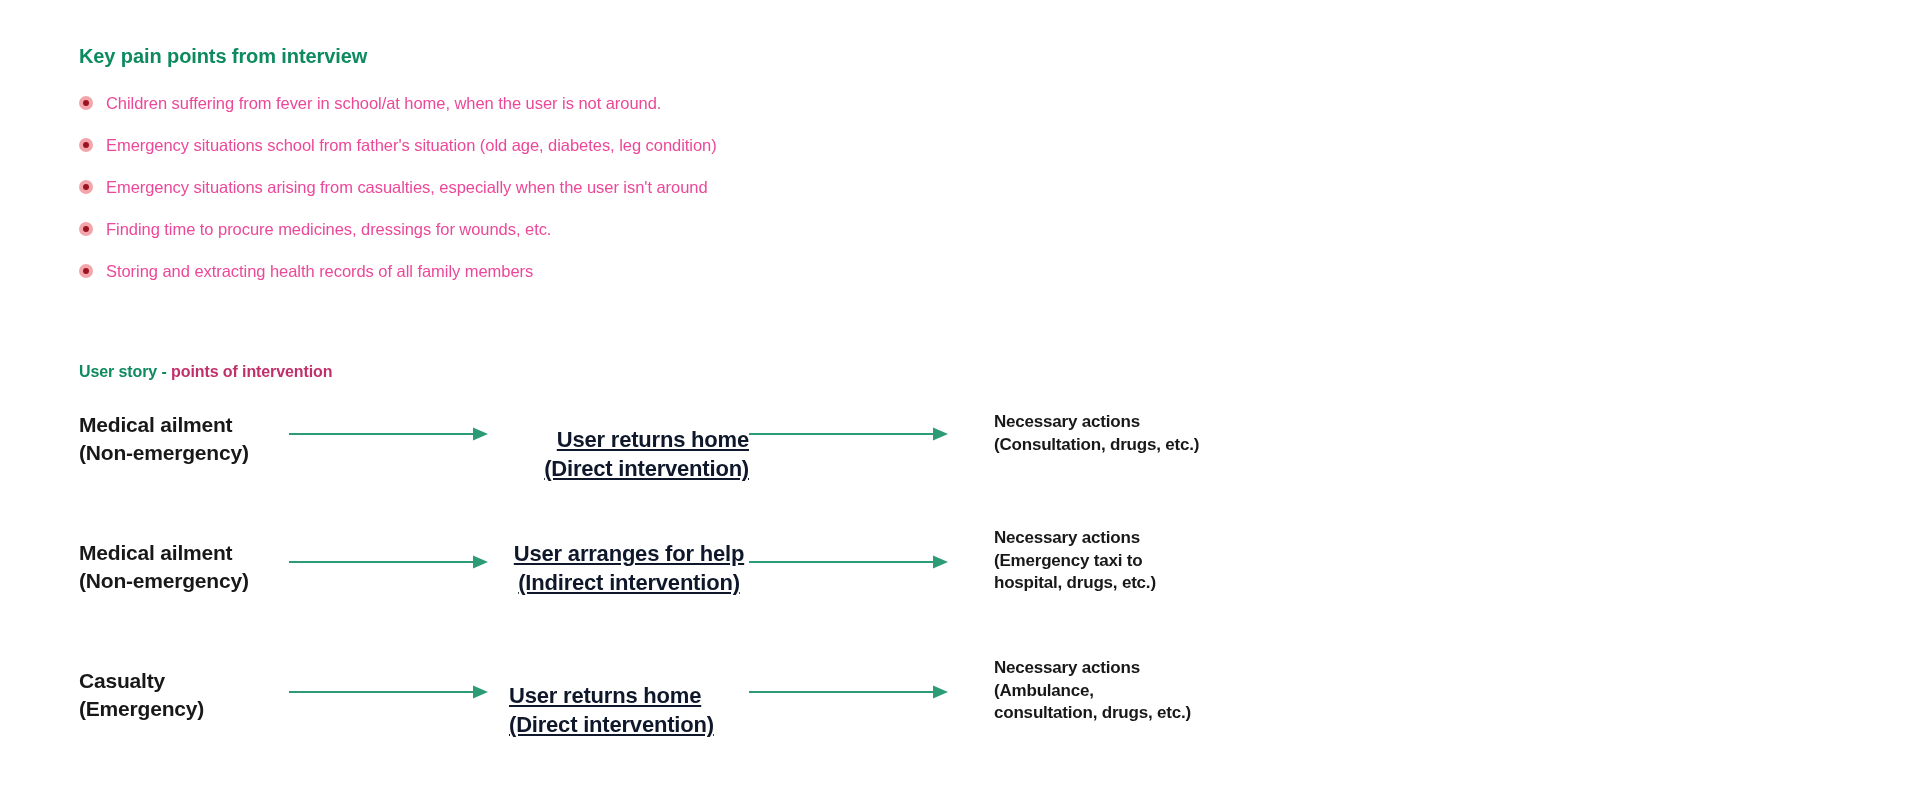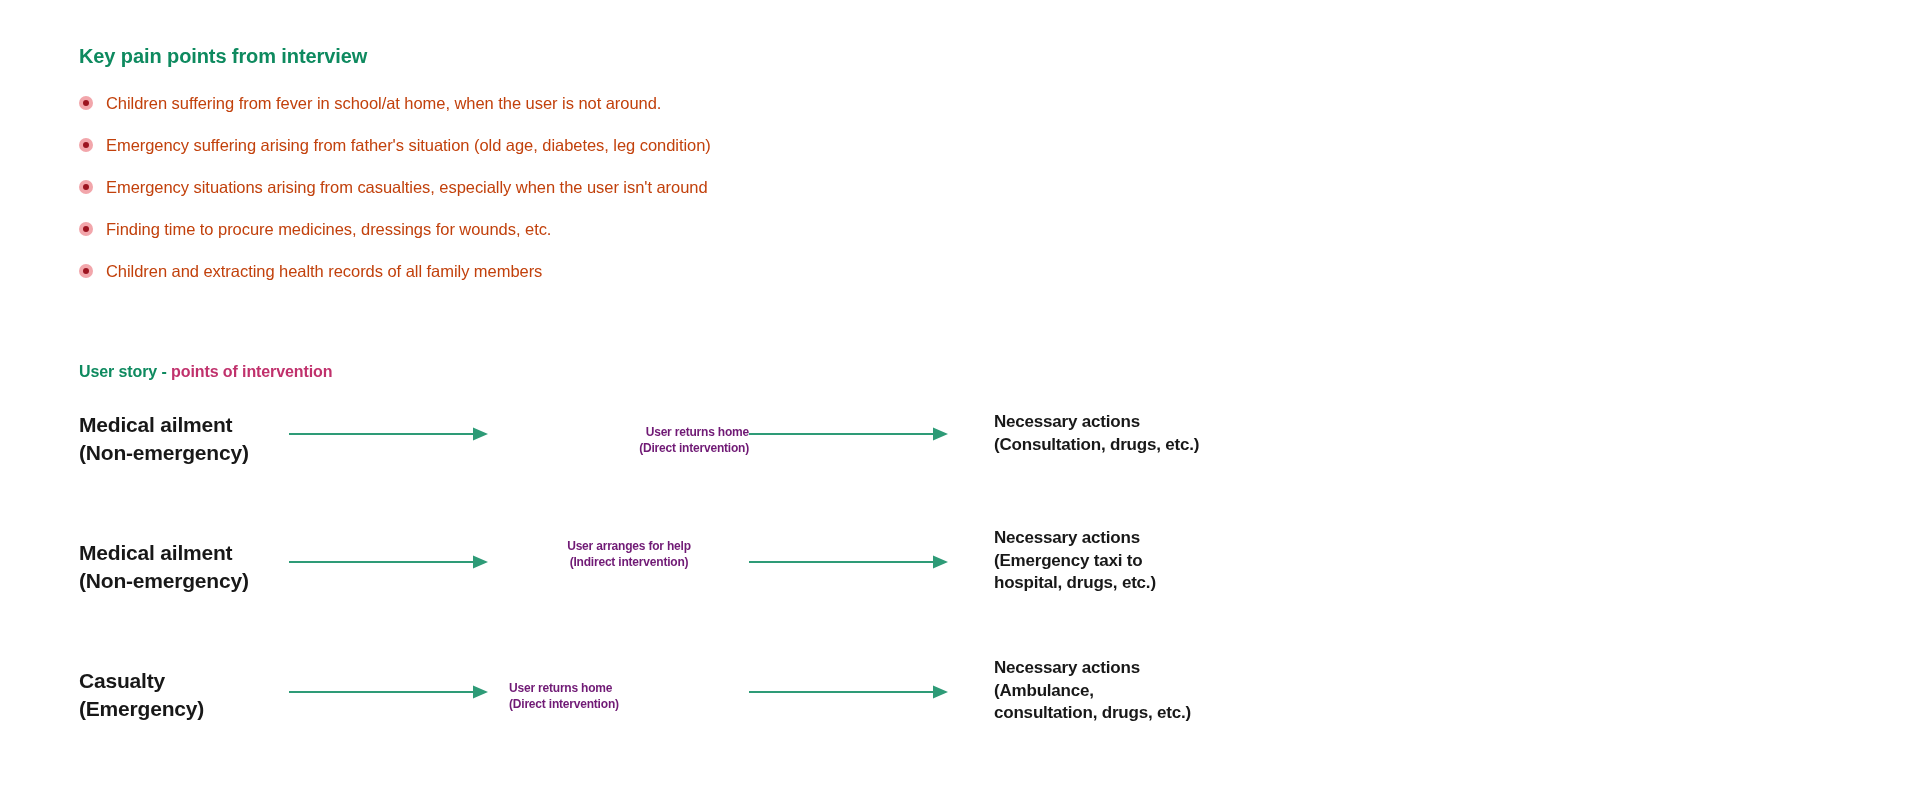--- a/index.html
+++ b/index.html
@@ -41,21 +41,21 @@
   .pain-list {
     list-style: none;
     margin: 0;
     padding: 0;
   }
   .pain-item {
     position: relative;
     padding-left: 27px;
     margin-bottom: 18px;
     font-size: 16.5px;
-    color: #c2410c;
+    color: #ec4899;
     line-height: 1.45;
     letter-spacing: -0.05px;
   }
   .pain-bullet {
     position: absolute;
     left: 0;
     top: 4px;
     width: 14px;
     height: 14px;
     border-radius: 50%;
@@ -108,26 +108,27 @@
     flex: 0 0 210px;
     font-size: 21px;
     font-weight: bold;
     color: #181818;
     line-height: 1.33;
     letter-spacing: -0.2px;
   }
   .cell-mid {
     width: 240px;
     flex: 0 0 240px;
-    font-size: 12px;
-    font-weight: bold;
-    color: #701a75;
+    font-size: 22px;
+    font-weight: bold;
+    color: #0f172a;
     line-height: 1.33;
     letter-spacing: -0.2px;
     text-align: right;
+    text-decoration: underline;
   }
   .cell-mid.align-left { text-align: left; }
   .cell-right {
     width: 280px;
     flex: 0 0 280px;
     font-size: 17px;
     font-weight: bold;
     color: #181818;
     line-height: 1.33;
     letter-spacing: -0.2px;
@@ -173,33 +174,33 @@
   <section class="pain-section">
     <h2 class="pain-heading">Key pain points from interview</h2>
 
     <ul class="pain-list">
       <li class="pain-item">
         <span class="pain-bullet"></span>
         <span>Children suffering from fever in school/at home, when the user is not around.</span>
       </li>
       <li class="pain-item">
         <span class="pain-bullet"></span>
-        <span>Emergency suffering arising from father's situation (old age, diabetes, leg condition)</span>
+        <span>Emergency situations school from father's situation (old age, diabetes, leg condition)</span>
       </li>
       <li class="pain-item">
         <span class="pain-bullet"></span>
         <span>Emergency situations arising from casualties, especially when the user isn't around</span>
       </li>
       <li class="pain-item">
         <span class="pain-bullet"></span>
         <span>Finding time to procure medicines, dressings for wounds, etc.</span>
       </li>
       <li class="pain-item">
         <span class="pain-bullet"></span>
-        <span>Children and extracting health records of all family members</span>
+        <span>Storing and extracting health records of all family members</span>
       </li>
     </ul>
   </section>
 
   <section class="story-section">
     <h2 class="story-heading">
       <span class="hl-green">User story - </span><span class="hl-pink">points of intervention</span>
     </h2>
 
     <div class="flow-rows">

